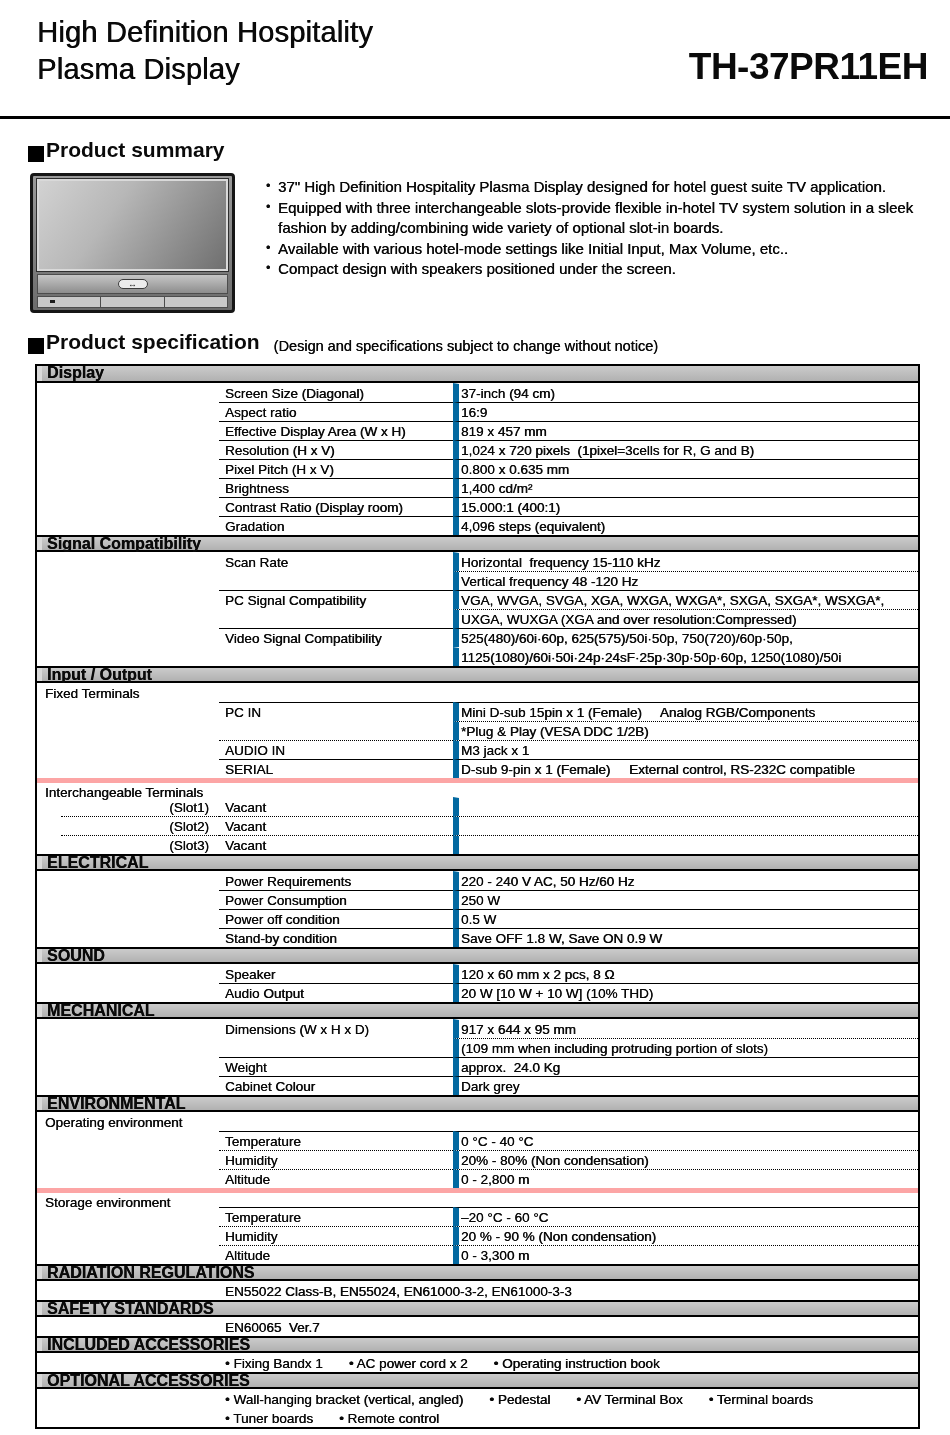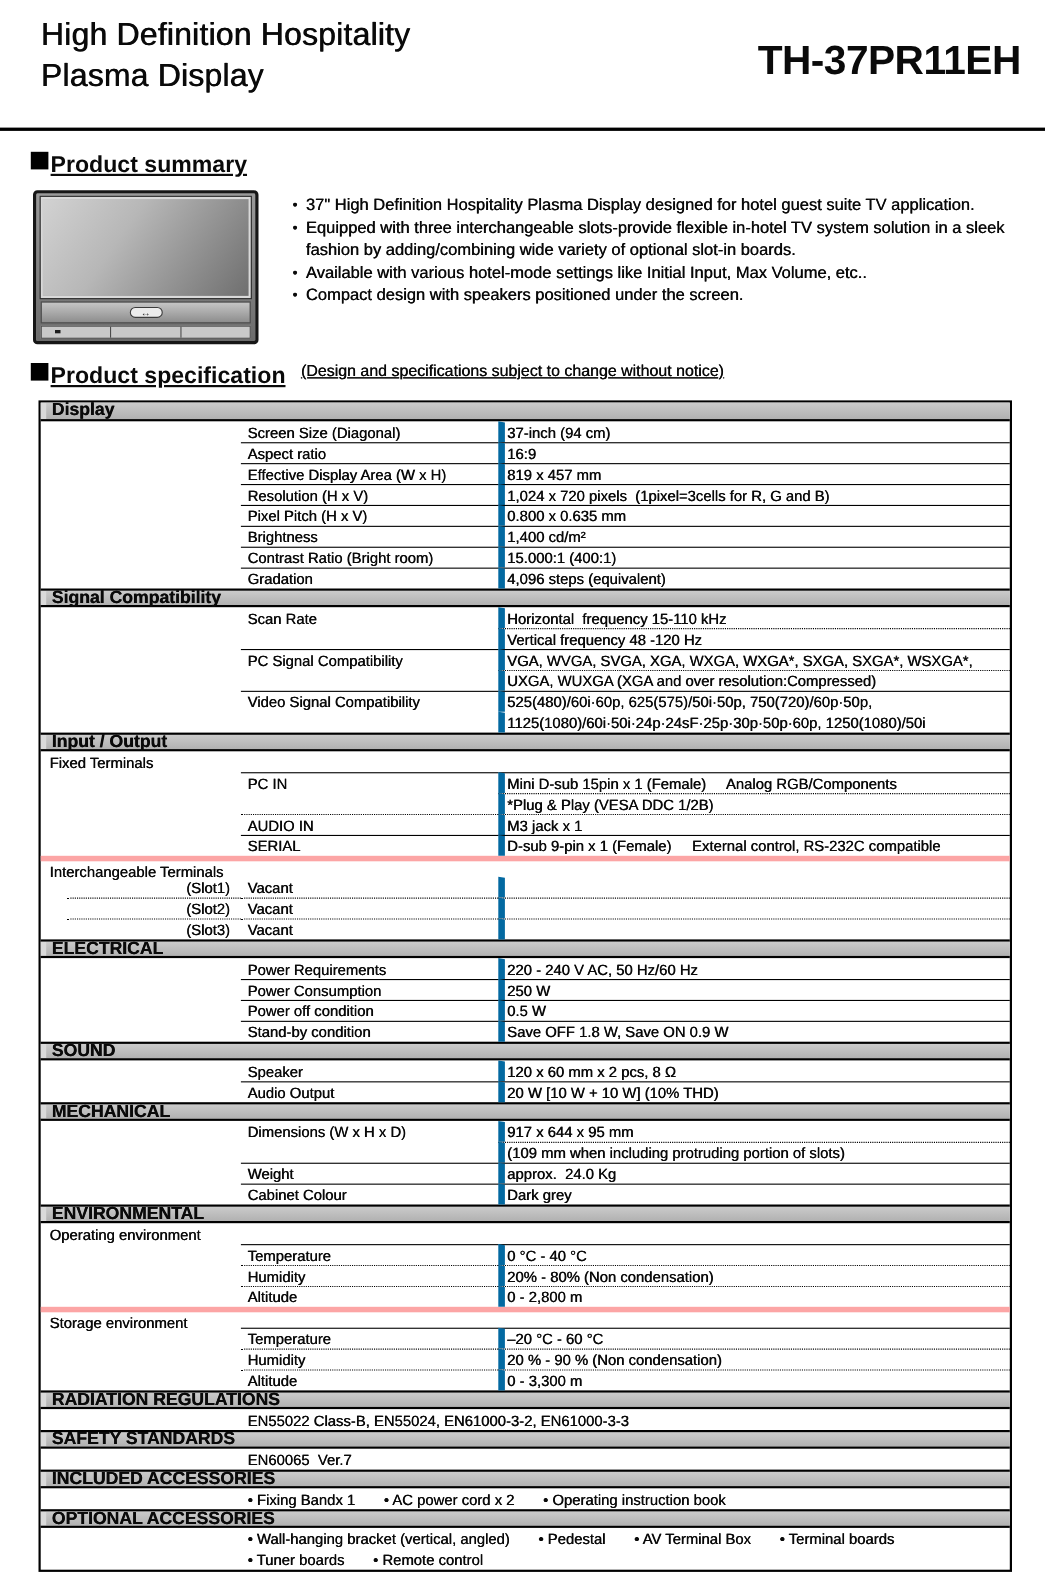--- a/index.html
+++ b/index.html
@@ -3,25 +3,25 @@
 <meta charset="utf-8">
 <style>
   html,body{margin:0;padding:0;background:#fff;}
   .page{position:relative;width:950px;height:1435px;background:#fff;overflow:hidden;
         font-family:"Liberation Sans",sans-serif;color:#0a0a0a;}
 
   
   .hdr{position:relative;height:118px;}
   .doc-title{position:absolute;left:37px;top:14px;font-size:29px;line-height:37px;
              letter-spacing:.2px;text-shadow:0.6px 0 0 currentColor;}
-  .model{position:absolute;right:22px;top:34px;font-size:37px;font-weight:bold;letter-spacing:-.5px;}
+  .model{position:absolute;right:22px;top:46px;font-size:37px;font-weight:bold;letter-spacing:-.5px;}
   .rule{position:absolute;left:0;top:116px;width:950px;height:3px;background:#000;}
 
   
-  h2.sec-h{margin:0;font-size:21px;font-weight:bold;display:flex;align-items:flex-start;text-decoration:underline;}
+  h2.sec-h{margin:0;font-size:21px;font-weight:bold;display:flex;align-items:flex-end;}
   .sq{display:inline-block;width:16px;height:16px;background:#000;margin-right:2px;flex:0 0 auto;}
   .note{font-size:14.5px;font-weight:normal;margin-left:14px;text-shadow:0.3px 0 0 currentColor;}
 
   
   .summary{margin:20px 0 0 28px;}
   .summary-body{display:flex;margin:11px 0 0 2px;}
   .tv{width:205px;height:140px;box-sizing:border-box;border:3px solid #161616;border-radius:4px;
       background:linear-gradient(#9a9a9a,#6c6c6c);padding:3px 4px;flex:0 0 auto;}
   .screen{height:92px;box-sizing:border-box;border:2px solid #d9d9d9;outline:1px solid #2e2e2e;
           background:linear-gradient(125deg,#d2d2d2 0%,#b7b7b7 38%,#8d8d8d 74%,#6f6f6f 100%);}
@@ -139,21 +139,21 @@
           <div class="c2">Pixel Pitch (H x V)</div>
           <div class="c3">0.800 x 0.635 mm</div>
         </div>
         <div class="trow t-s">
           <div class="c1"></div>
           <div class="c2">Brightness</div>
           <div class="c3">1,400 cd/m²</div>
         </div>
         <div class="trow t-s">
           <div class="c1"></div>
-          <div class="c2">Contrast Ratio (Bright room)</div>
+          <div class="c2">Contrast Ratio (Display room)</div>
           <div class="c3">15.000:1 (400:1)</div>
         </div>
         <div class="trow t-s">
           <div class="c1"></div>
           <div class="c2">Gradation</div>
           <div class="c3">4,096 steps (equivalent)</div>
         </div>
         <div class="sec-bar">Signal Compatibility</div>
         <div class="trow ">
           <div class="c1"></div>

